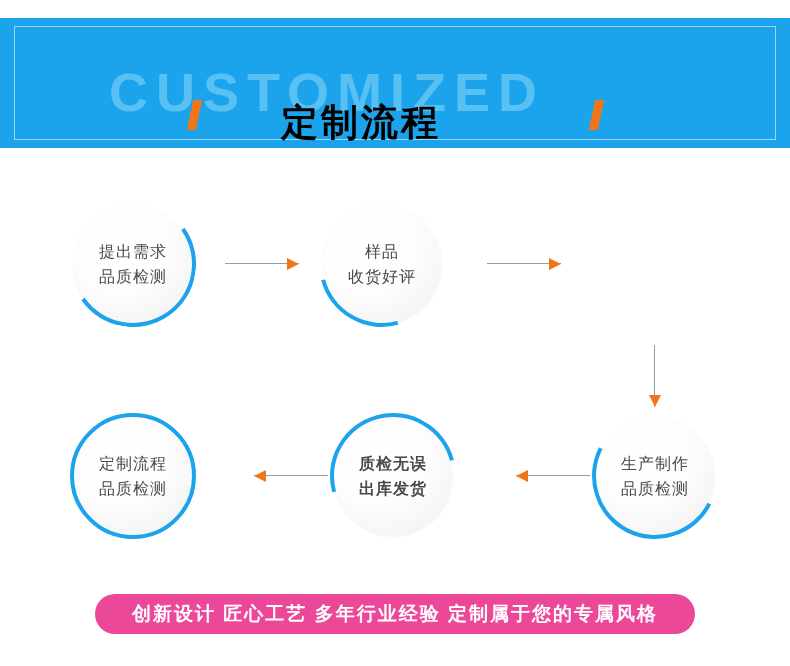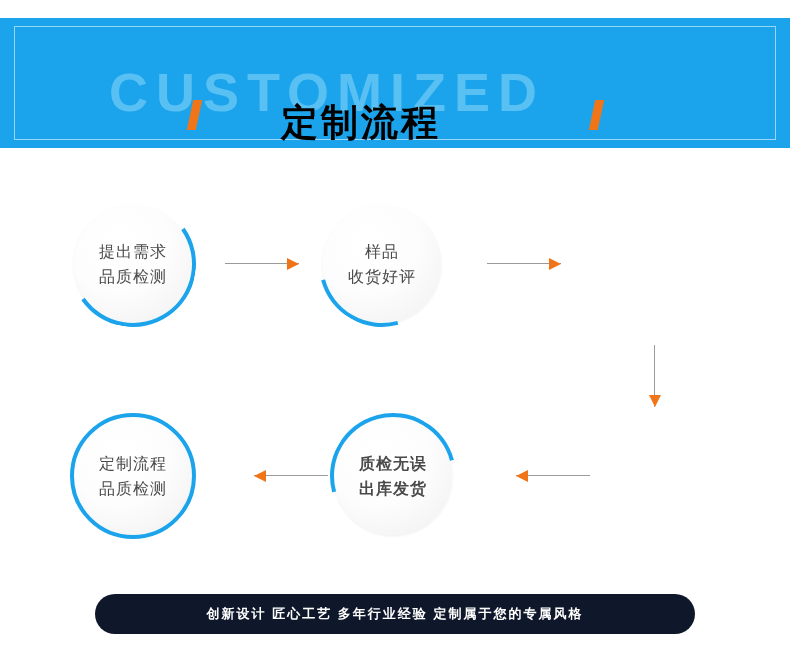--- a/index.html
+++ b/index.html
@@ -185,27 +185,27 @@
     border-top: 12px solid #ef7518;
   }
 
   
   .footer {
     position: absolute;
     left: 95px;
     top: 594px;
     width: 600px;
     height: 40px;
-    background: #0f172a;
+    background: #ec4899;
     border-radius: 20px;
     display: flex;
     align-items: center;
     justify-content: center;
     color: #ffffff;
-    font-size: 13px;
+    font-size: 19px;
     font-weight: bold;
     letter-spacing: 2px;
   }
 </style>
 </head>
 <body>
 
 <div class="page">
 
   <div class="banner">
@@ -226,20 +226,27 @@
 
   <div class="node" style="left:323px; top:205px;">
     <div class="ring arc-b"></div>
     <div class="label">
       <span>样品</span>
       <span>收货好评</span>
     </div>
   </div>
 
 
+  <div class="node" style="left:596px; top:417px;">
+    <div class="ring arc-bl"></div>
+    <div class="label">
+      <span>生产制作</span>
+      <span>品质检测</span>
+    </div>
+  </div>
 
   <div class="node" style="left:334px; top:417px;font-weight:bold;">
     <div class="ring arc-top-left"></div>
     <div class="label">
       <span>质检无误</span>
       <span>出库发货</span>
     </div>
   </div>
 
   <div class="node" style="left:74px; top:417px;">

